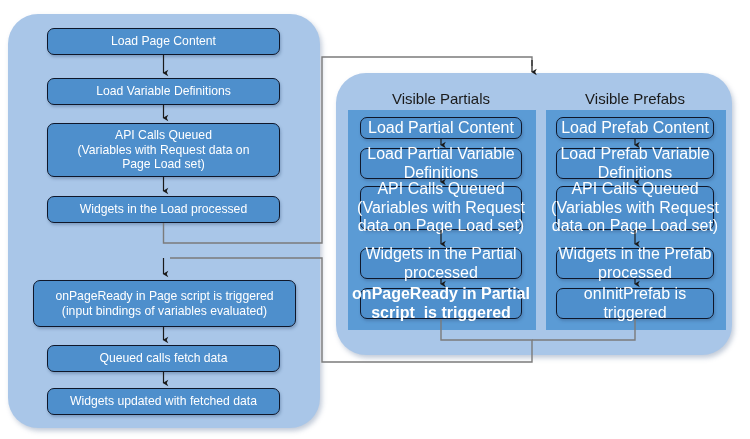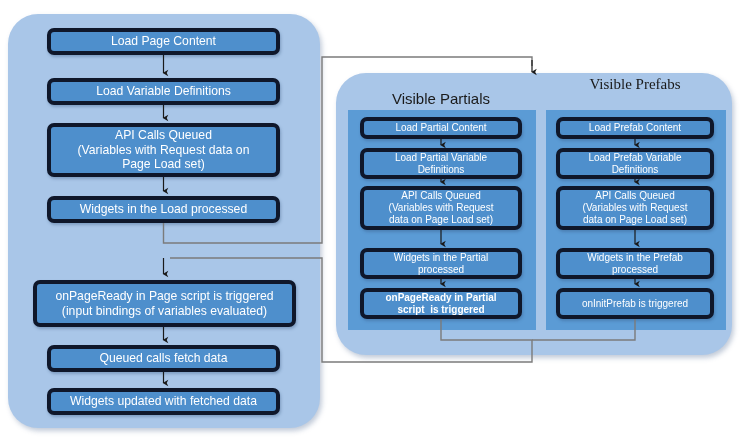--- a/index.html
+++ b/index.html
@@ -61,41 +61,40 @@
     text-align: center;
     white-space: nowrap;
   }
   #partials-title {
     left: 348px;
     top: 90px;
     width: 186px;
   }
   #prefabs-title {
     left: 546px;
-    top: 76px;
+    top: 90px;
     width: 178px;
-    font-family: Liberation Serif, serif;
   }
   
   .box {
     position: absolute;
     background: #4e8fcc;
-    border: 4px solid #0f172a;
+    border: 1px solid #0f172a;
     border-radius: 7px;
     color: #ffffff;
     display: flex;
     align-items: center;
     justify-content: center;
     text-align: center;
     line-height: 1.18;
     box-sizing: border-box;
     box-shadow: 1px 2px 3px rgba(50,80,120,0.35);
   }
   .box.lg  { font-size: 12.2px; padding: 2px 6px; }
-  .box.sm  { font-size: 10px; padding: 2px 0; }
+  .box.sm  { font-size: 16px; padding: 2px 0; }
   
   #b-load-page      { left: 47px;  top: 28px;  width: 233px; height: 27px; }
   #b-load-vars      { left: 47px;  top: 78px;  width: 233px; height: 27px; }
   #b-api-queued     { left: 47px;  top: 123px; width: 233px; height: 54px; }
   #b-widgets-page   { left: 47px;  top: 196px; width: 233px; height: 27px; }
   #b-onpageready    { left: 33px;  top: 280px; width: 263px; height: 47px; }
   #b-queued-fetch   { left: 47px;  top: 345px; width: 233px; height: 27px; }
   #b-widgets-upd    { left: 47px;  top: 388px; width: 233px; height: 27px; }
   
   #p-load-content   { left: 360px; top: 117px; width: 162px; height: 22px; }

